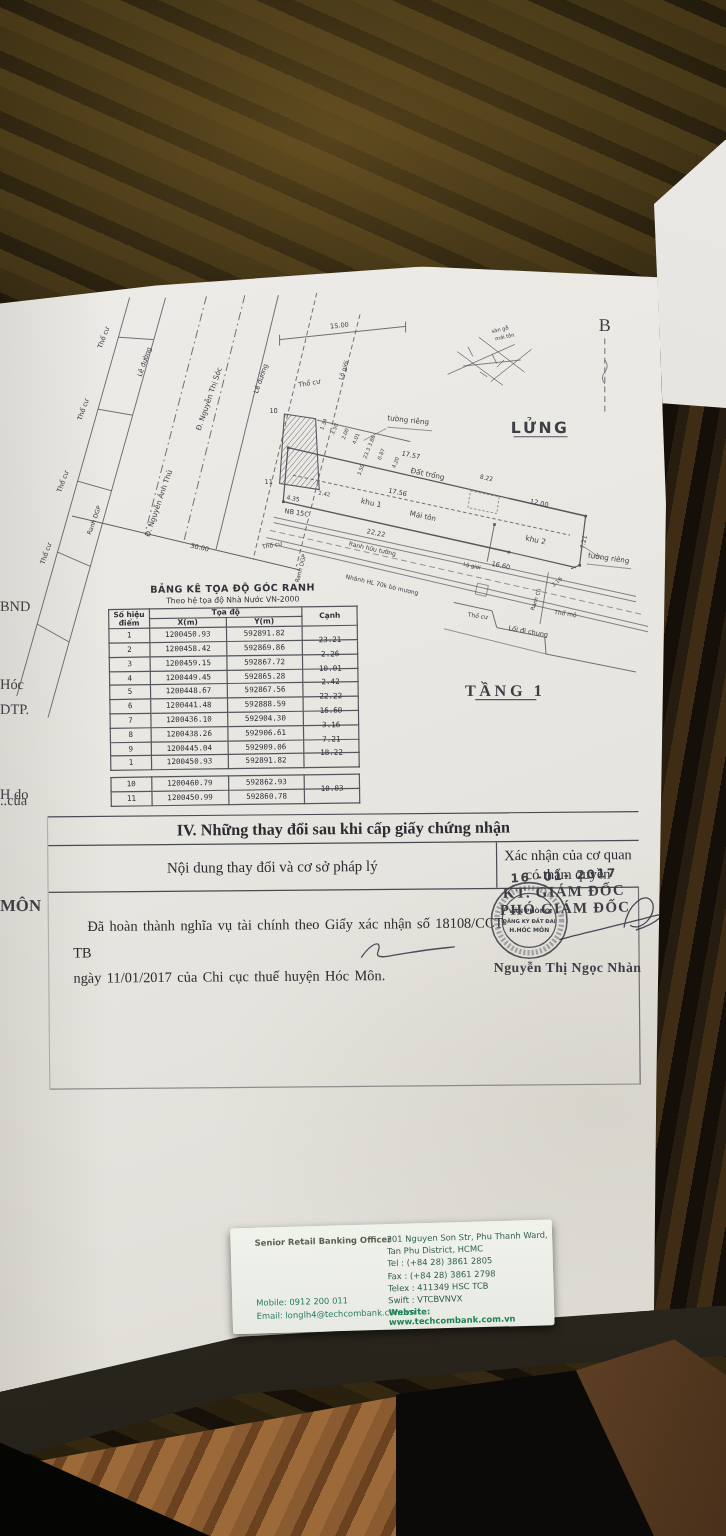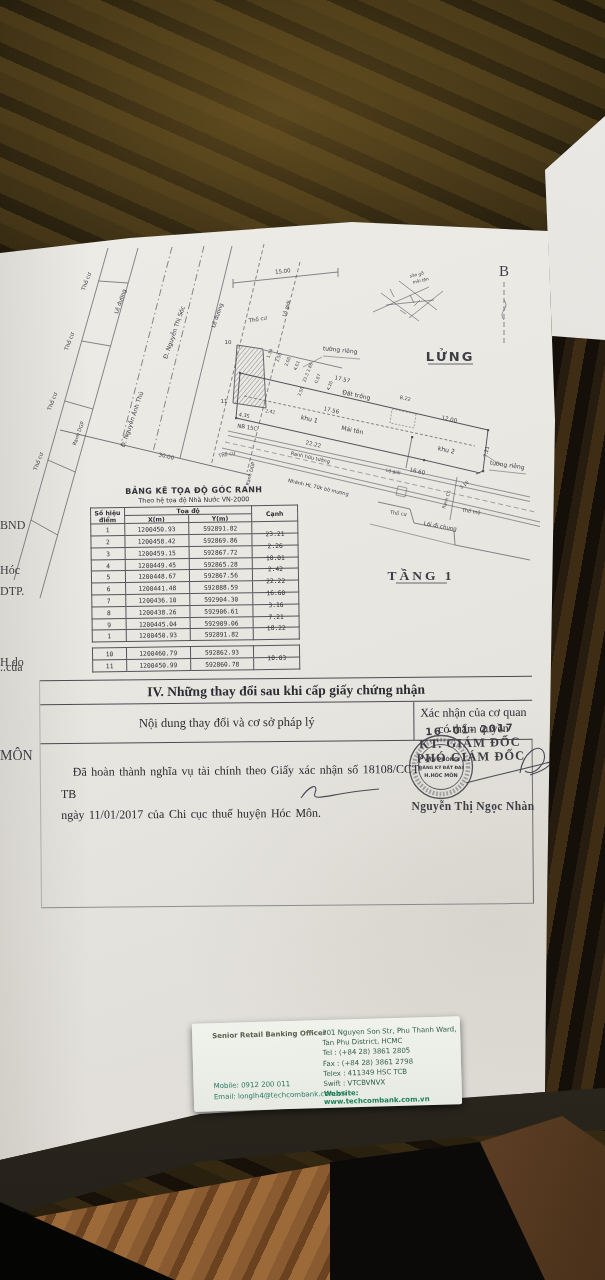--- a/index.html
+++ b/index.html
@@ -78,26 +78,26 @@
 </head>
 <body>
 
 <div class="scene">
   <div class="bg"></div>
   <div class="bg-right"></div>
   <div class="note-corner"></div>
 
   <div class="doc">
 
-    <div class="frag" style="top:518px">BND</div>
+    <div class="frag" style="top:498px">BND</div>
     <div class="frag" style="top:584px">DTP.</div>
     <div class="frag" style="top:563px">Hóc</div>
     <div class="frag" style="top:655px">H do</div>
     <div class="frag" style="top:660px">..của</div>
-    <div class="frag" style="top:748px;font-weight:normal;font-size:14px">MÔN</div>
+    <div class="frag" style="top:748px;font-weight:bold;font-size:14px">MÔN</div>
 
     <div class="tblock">
       <div class="tb-title">BẢNG KÊ TỌA ĐỘ GÓC RANH</div>
       <div class="tb-sub">Theo hệ tọa độ Nhà Nước VN-2000</div>
       <table class="coord">
         <colgroup>
             <col style="width:34px">
             <col style="width:64px">
             <col style="width:64px">
             <col style="width:46px">

